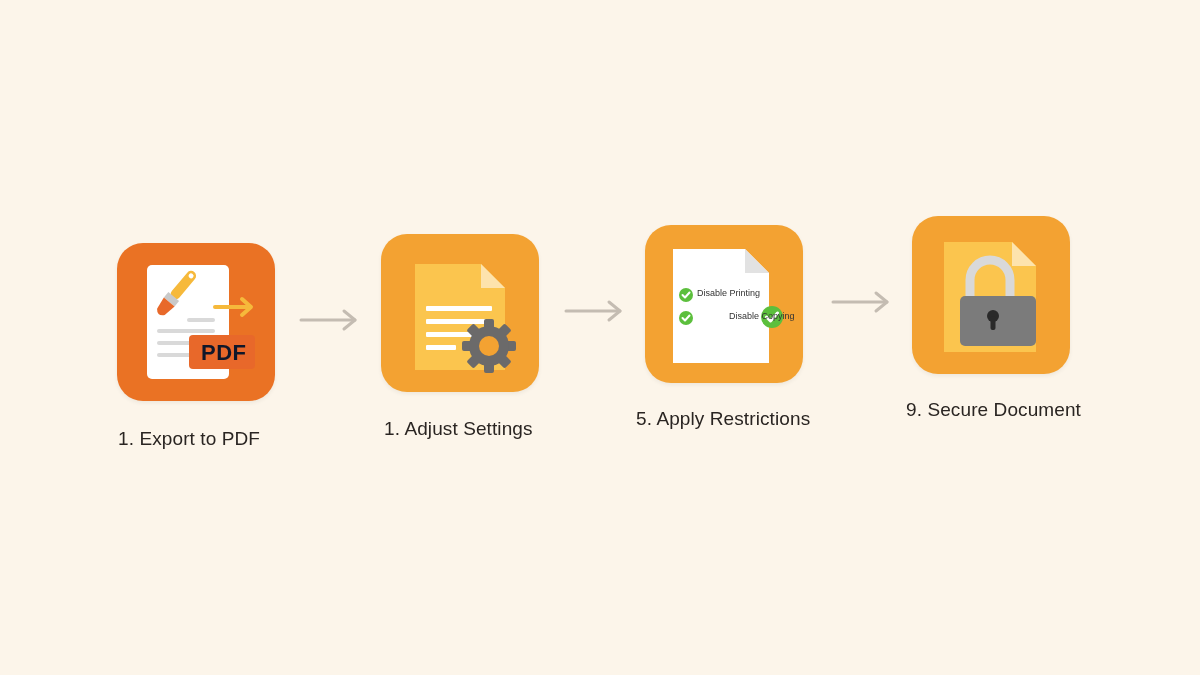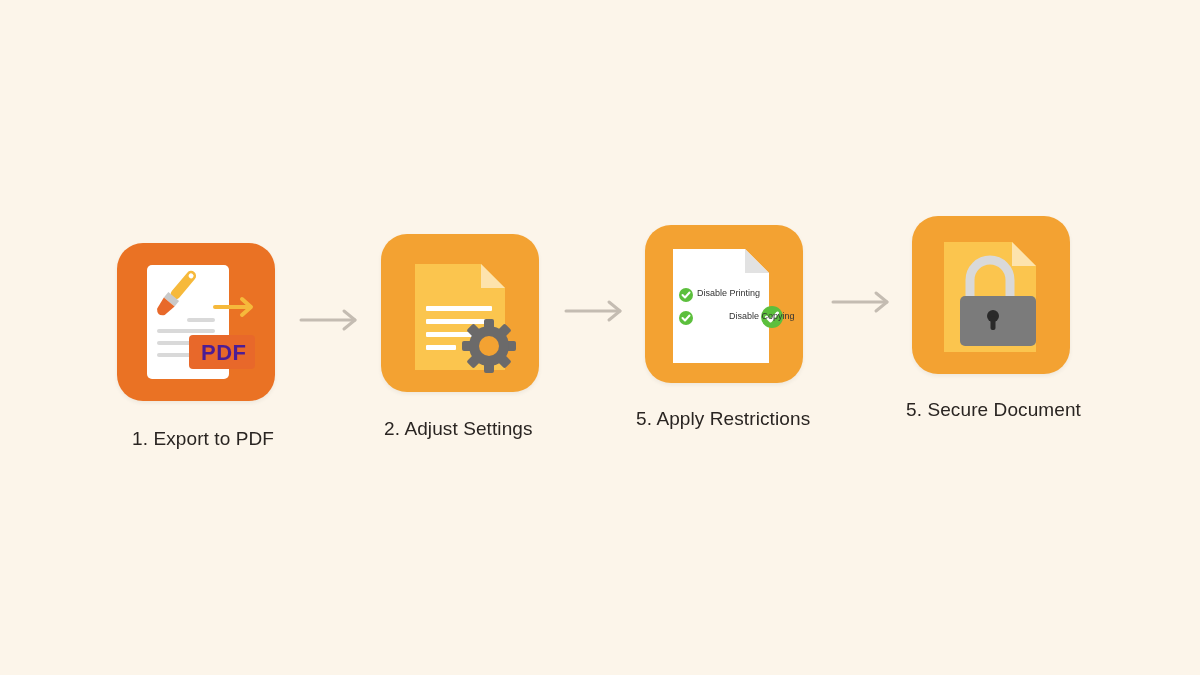--- a/index.html
+++ b/index.html
@@ -69,23 +69,23 @@
       <rect x="70" y="75" width="28" height="4" rx="2" fill="#d9d9d9"></rect>
       <rect x="40" y="86" width="58" height="4" rx="2" fill="#d9d9d9"></rect>
       <rect x="40" y="98" width="38" height="4" rx="2" fill="#d9d9d9"></rect>
       <rect x="40" y="110" width="38" height="4" rx="2" fill="#d9d9d9"></rect>
 
       <line x1="98" y1="64" x2="133" y2="64" stroke="#f6b93b" stroke-width="4" stroke-linecap="round"></line>
       <polyline points="125,56 134,64 125,72" fill="none" stroke="#f6b93b" stroke-width="4" stroke-linecap="round" stroke-linejoin="round"></polyline>
 
       <rect x="72" y="92" width="66" height="34" rx="4" fill="#e8682a"></rect>
     </svg>
-    <span style="position:absolute; left:84px; top:97px; font-size:22px; font-weight:bold; color:#4c1d95; letter-spacing:0.5px;">PDF</span>
+    <span style="position:absolute; left:84px; top:97px; font-size:22px; font-weight:bold; color:#0f172a; letter-spacing:0.5px;">PDF</span>
   </div>
-  <div class="label" style="left:132px; top:428px;">1. Export to PDF</div>
+  <div class="label" style="left:118px; top:428px;">1. Export to PDF</div>
 </div>
 
 <div class="arrow" style="left:298px; top:308px;">
   <svg viewBox="0 0 62 24">
     <line x1="3" y1="12" x2="57" y2="12" stroke="#c4bcb2" stroke-width="3" stroke-linecap="round"></line>
     <polyline points="46,3 57,12 46,21" fill="none" stroke="#c4bcb2" stroke-width="3" stroke-linecap="round" stroke-linejoin="round"></polyline>
   </svg>
 </div>
 
 <div class="step">
@@ -103,21 +103,21 @@
       <g transform="translate(108 112)" fill="#6b6a6a">
         <rect x="-5" y="-27" width="10" height="54" rx="2"></rect>
         <rect x="-5" y="-27" width="10" height="54" rx="2" transform="rotate(45)"></rect>
         <rect x="-5" y="-27" width="10" height="54" rx="2" transform="rotate(90)"></rect>
         <rect x="-5" y="-27" width="10" height="54" rx="2" transform="rotate(135)"></rect>
         <circle cx="0" cy="0" r="20"></circle>
         <circle cx="0" cy="0" r="10" fill="#f3a232"></circle>
       </g>
     </svg>
   </div>
-  <div class="label" style="left:384px; top:418px;">2. Adjust Settings</div>
+  <div class="label" style="left:384px; top:418px;">1. Adjust Settings</div>
 </div>
 
 <div class="arrow" style="left:563px; top:299px;">
   <svg viewBox="0 0 62 24">
     <line x1="3" y1="12" x2="57" y2="12" stroke="#c4bcb2" stroke-width="3" stroke-linecap="round"></line>
     <polyline points="46,3 57,12 46,21" fill="none" stroke="#c4bcb2" stroke-width="3" stroke-linecap="round" stroke-linejoin="round"></polyline>
   </svg>
 </div>
 
 <div class="step">
@@ -157,14 +157,14 @@
       <path d="M100 26 L124 50 L100 50 Z" fill="#fde3ad"></path>
 
       <path d="M58 86 L58 64 A20 20 0 0 1 98 64 L98 86" fill="none" stroke="#d9d9d9" stroke-width="9"></path>
 
       <rect x="48" y="80" width="76" height="50" rx="5" fill="#7b7b7b"></rect>
 
       <circle cx="81" cy="100" r="6" fill="#2a2a2a"></circle>
       <rect x="78.5" y="100" width="5" height="14" rx="2" fill="#2a2a2a"></rect>
     </svg>
   </div>
-  <div class="label" style="left:906px; top:399px;">5. Secure Document</div>
+  <div class="label" style="left:906px; top:399px;">9. Secure Document</div>
 </div>
 
 </body></html>

